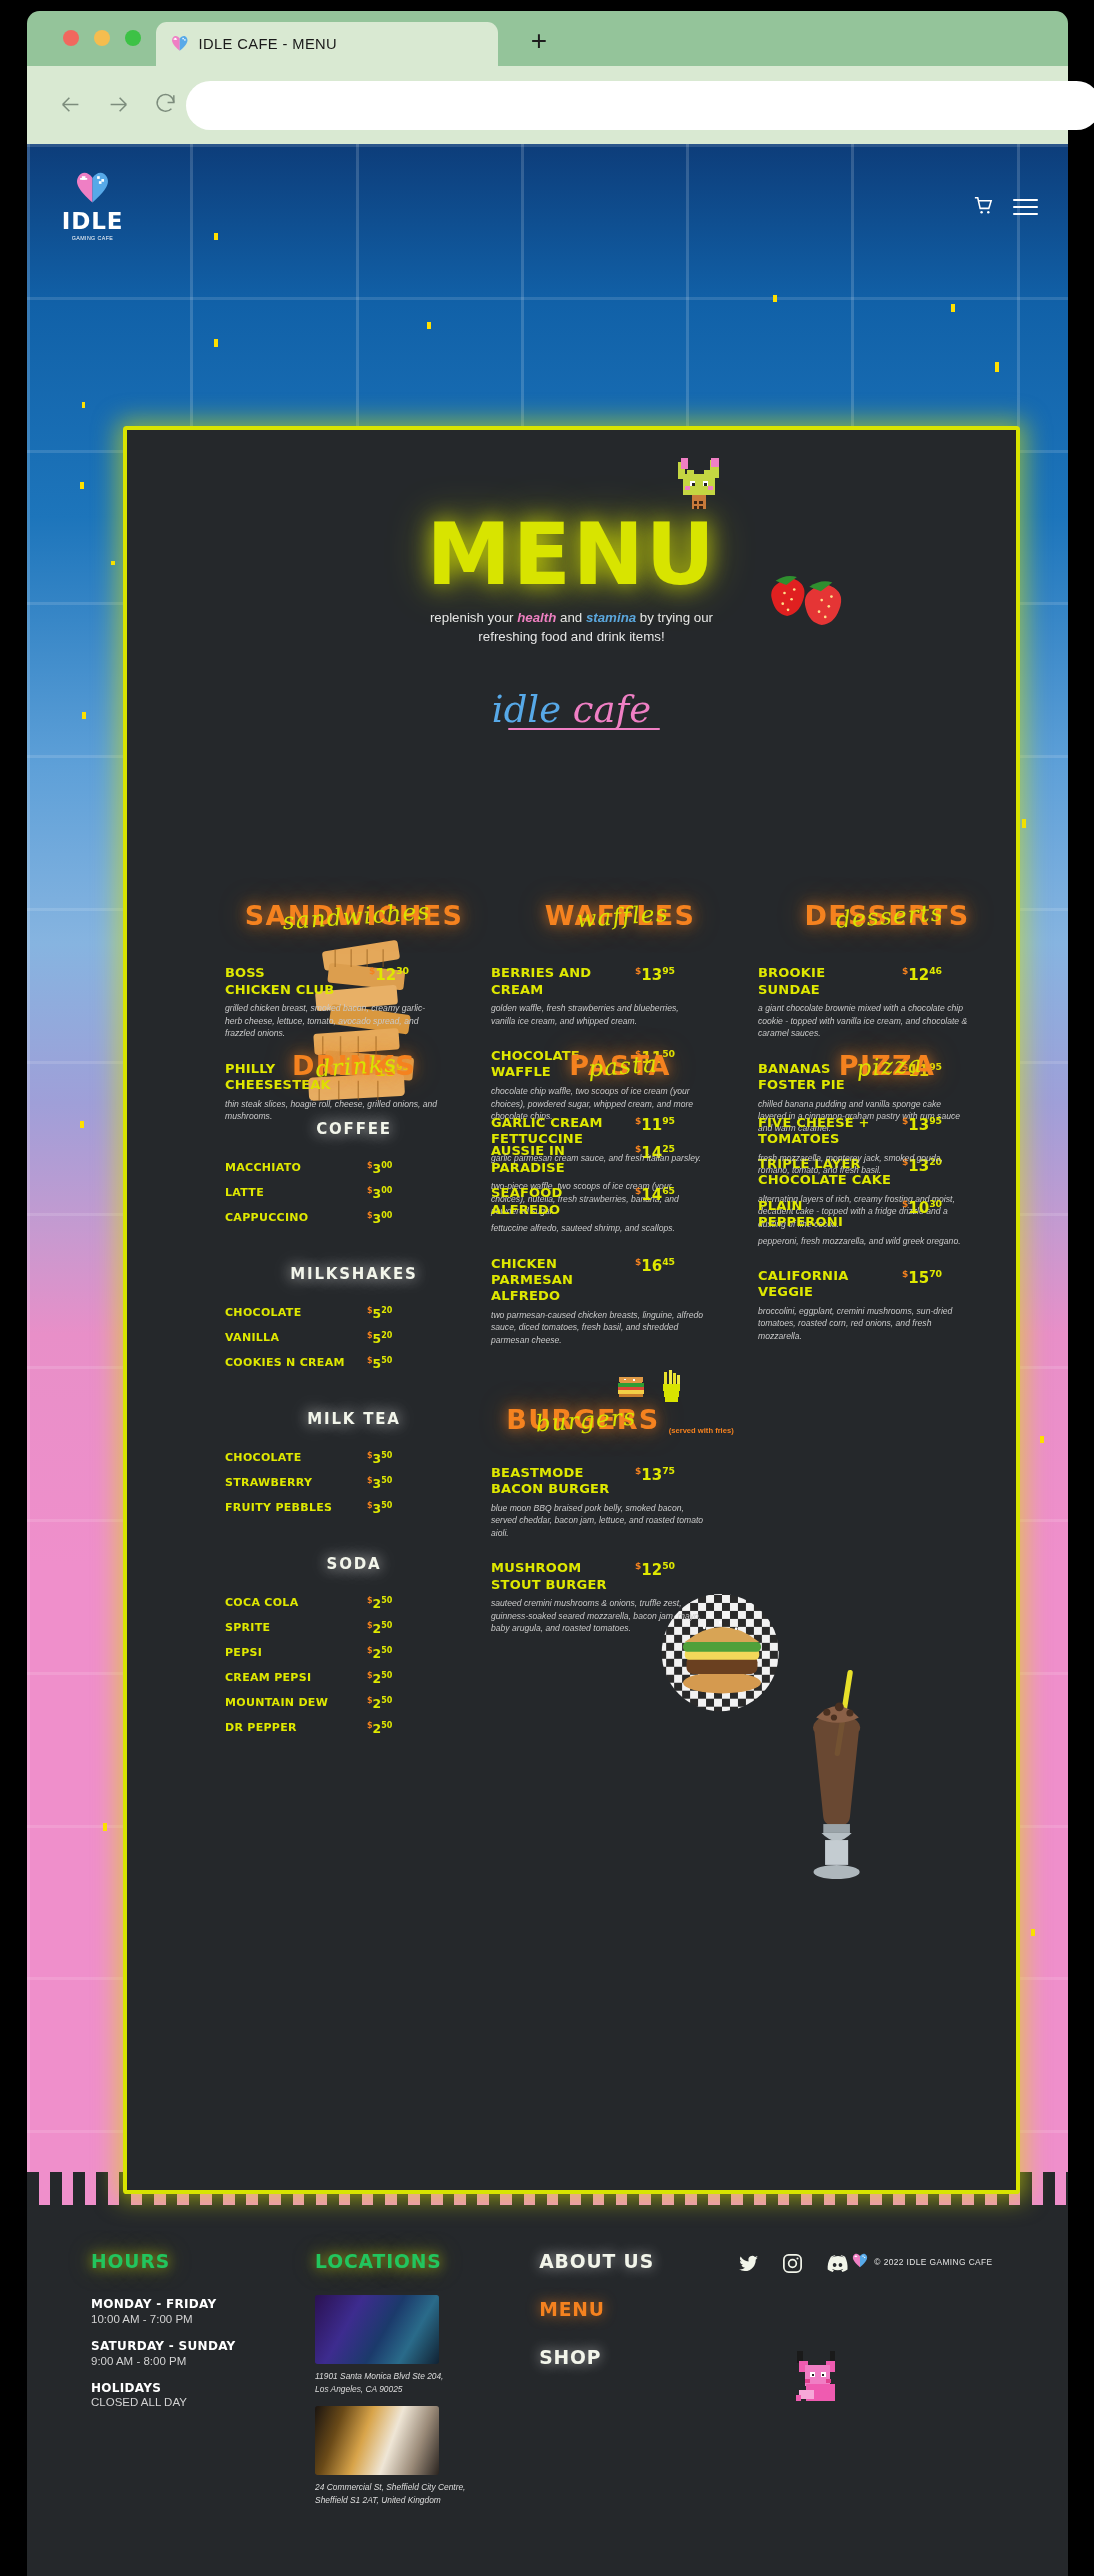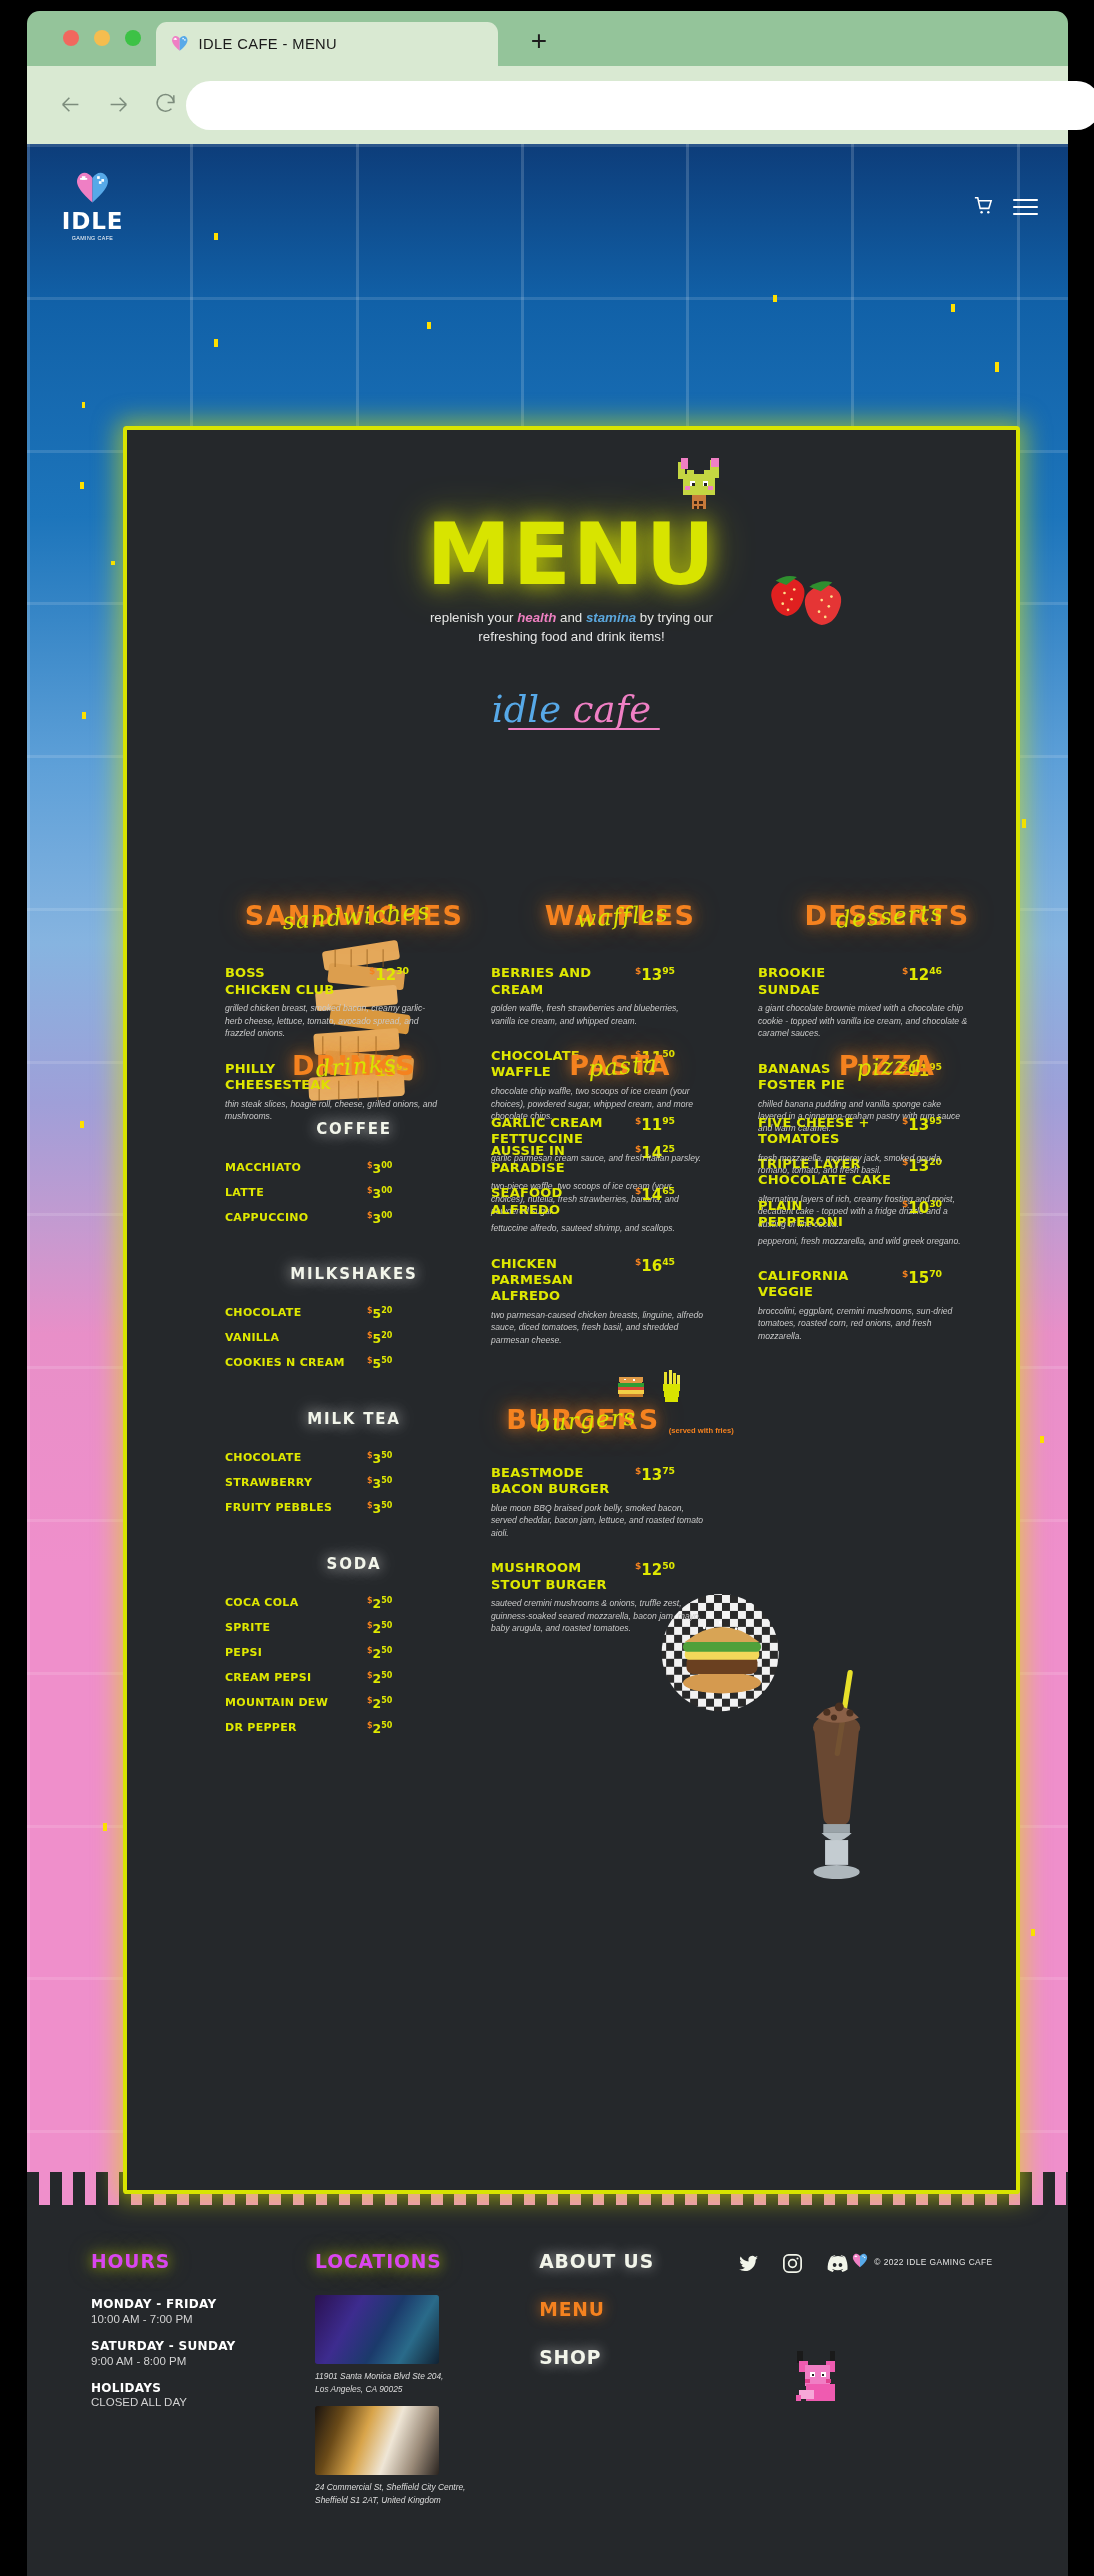--- a/index.html
+++ b/index.html
@@ -147,21 +147,21 @@
   
   .deco { position: absolute; pointer-events: none; }
 
   
   .footer {
     position: absolute; left: 0; top: 2061px; width: 100%; height: 371px;
     background: #25282b; z-index: 3; padding: 46px 53px 0 64px;
   }
   .foot-head {
     font-family: "DejaVu Sans", sans-serif; font-weight: 700; font-size: 18.7px;
-    letter-spacing: 0.9px; color: #d946ef;
+    letter-spacing: 0.9px; color: #22c55e;
     text-shadow: 0 0 12.4px rgba(216,228,0,.7), 0 0 27px rgba(216,228,0,.35);
   }
   .foot-head.white { color: #f2f5ea; text-shadow: 0 0 12.4px rgba(255,255,255,.6); }
   .foot-head.orange { color: #f5821f; text-shadow: 0 0 12.4px rgba(245,130,31,.75); }
   .hours-block { margin-top: 25px; }
   .hours-day { font-family: "DejaVu Sans", sans-serif; font-weight: 700; font-size: 12px; color: #fff; letter-spacing: 0.3px; }
   .hours-time { font-size: 11.5px; color: #d2d2d2; margin-top: 1.8px; margin-bottom: 14px; }
   .loc-img { width: 124px; height: 69px; border-radius: 2.7px; }
   .loc-text { font-size: 8.4px; font-style: italic; color: #dcdcdc; line-height: 1.5; margin: 6.2px 0 10.7px; }
   .foot-link { margin-top: 27px; }

